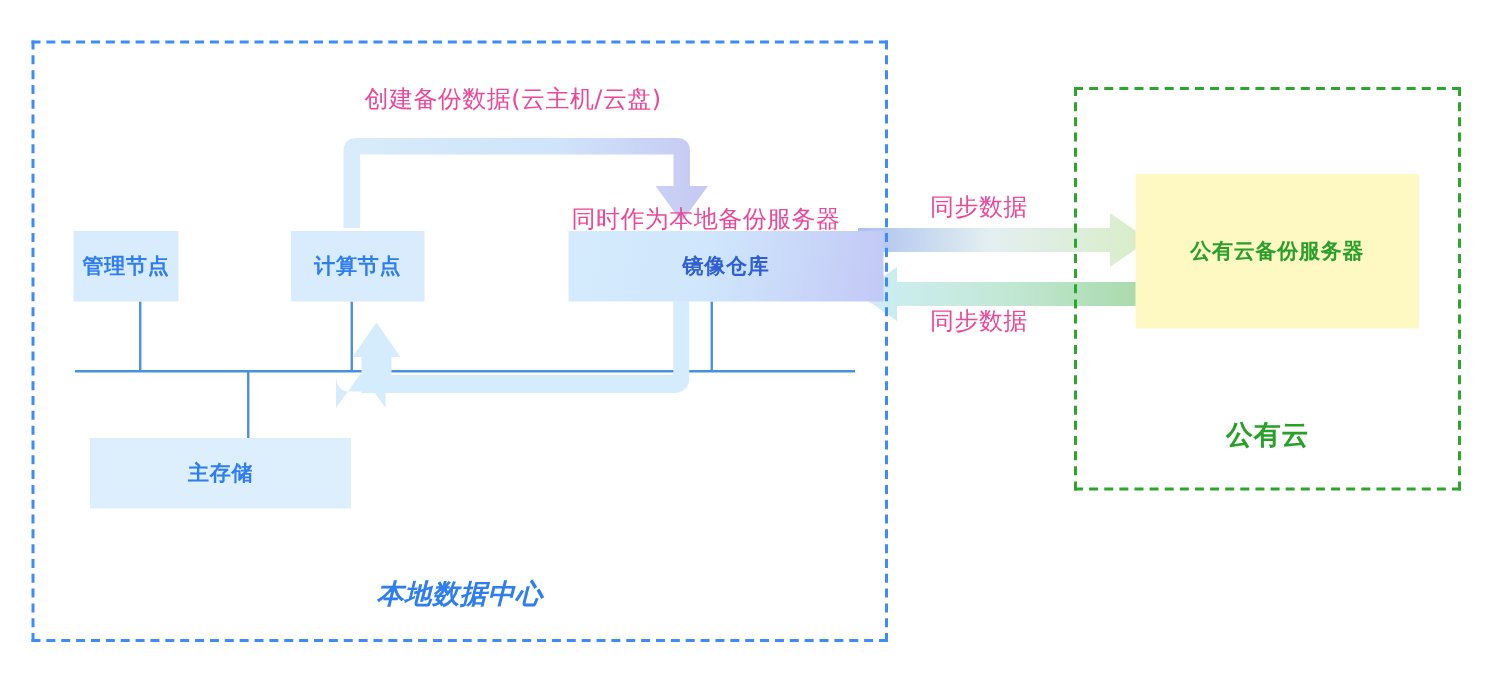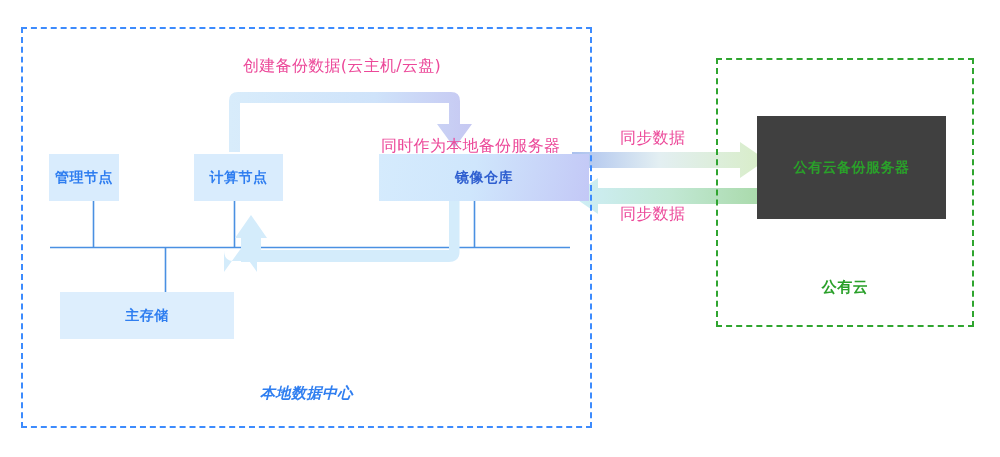--- a/index.html
+++ b/index.html
@@ -17,21 +17,21 @@
     left:21px;top:27px;width:571px;height:401px;
     border:2px dashed #3d8bfd;
     font-style:italic;
   }
   #cloud-zone{
     left:716px;top:58px;width:258px;height:269px;
     border:2px dashed #2fa52f;
   }
   .zone-label{
     position:absolute;width:100%;text-align:center;
-    font-size:15px;font-weight:bold;letter-spacing:.5px;
+    font-size:18px;font-weight:bold;letter-spacing:.5px;
   }
   #local-zone-label{left:0;top:355px;color:#2f7ef0;}
   #cloud-zone-label{left:0;top:218px;color:#2aa02a;}
 
   
   .node{
     position:absolute;box-sizing:border-box;
     display:flex;align-items:center;justify-content:center;
     font-size:14px;font-weight:bold;letter-spacing:.5px;
     color:#2f7ef0;
@@ -39,21 +39,21 @@
   #node-manage{left:49px;top:154px;width:70px;height:47px;background:#d9ecfd;}
   #node-compute{left:194px;top:154px;width:89px;height:47px;background:#d9ecfd;}
   #node-registry{
     left:379px;top:154px;width:210px;height:47px;
     background:linear-gradient(100deg,#d5ebfd 0%,#cfe6fc 45%,#c3c8f6 100%);
     color:#2f5fd0;
   }
   #node-storage{left:60px;top:292px;width:174px;height:47px;background:#ddeefd;}
   #node-cloud-backup{
     left:757px;top:116px;width:189px;height:103px;
-    background:#404040;color:#2aa02a;
+    background:#fef9c3;color:#2aa02a;
   }
 
   
   .caption{
     position:absolute;font-size:16px;color:#ec4899;
     white-space:nowrap;letter-spacing:.3px;
   }
   #cap-create{left:243px;top:56px;}
   #cap-restore{left:224px;top:274px;}
   #cap-registry-note{left:381px;top:128px;margin-top:8px;}

